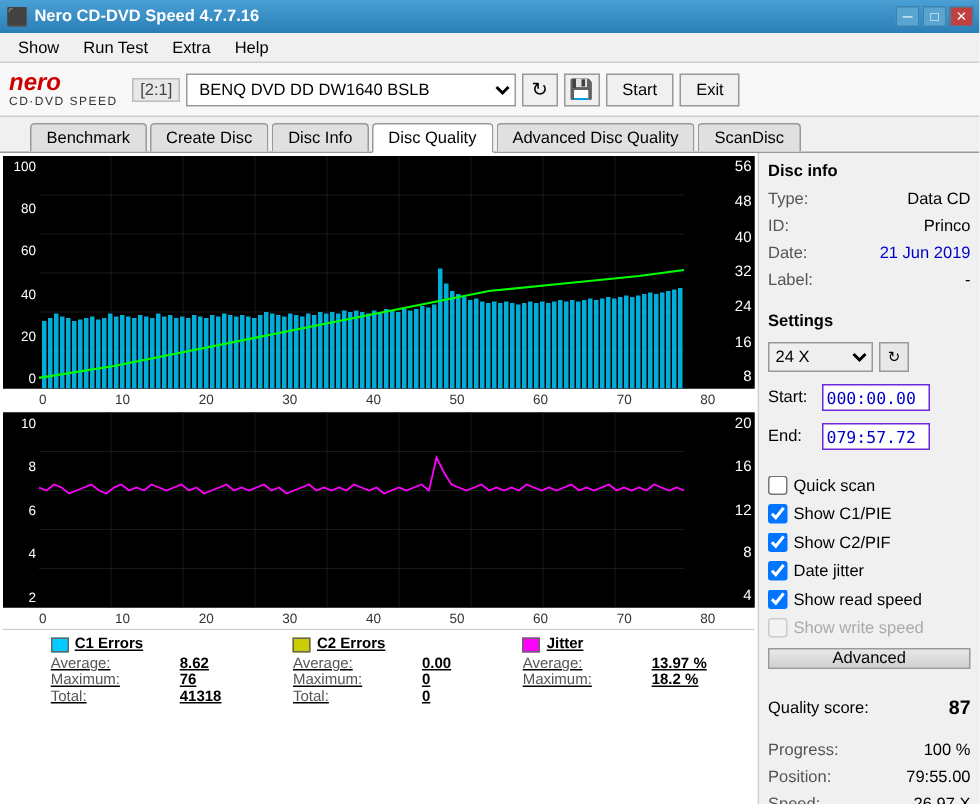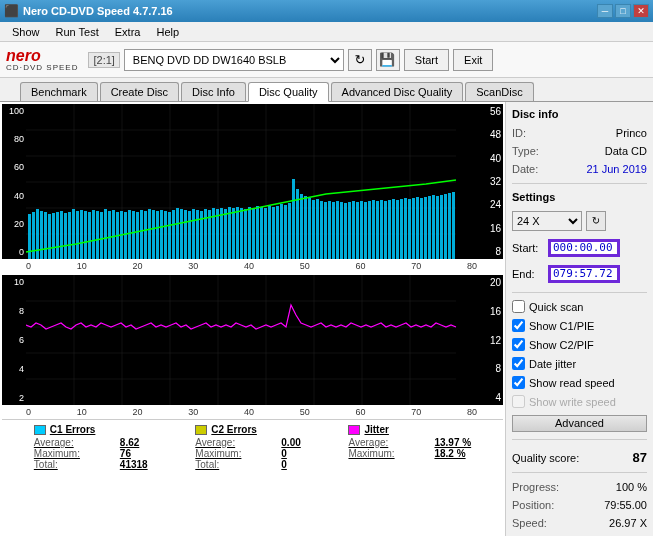--- a/index.html
+++ b/index.html
@@ -131,21 +131,21 @@
     .info-label { color: #555; }
     .info-value { color: #000; font-weight: 500; }
     .info-value.blue { color: #0000cc; }
     .divider { height: 1px; background: #ccc; margin: 3px 0; }
 
     .settings-row { display: flex; align-items: center; gap: 4px; margin: 2px 0; }
     .speed-select { width: 70px; height: 20px; border: 1px solid #999; font-size: 11px; }
     .settings-icon-btn { width: 20px; height: 20px; border: 1px solid #999; background: #e8e8e8; display: flex; align-items: center; justify-content: center; font-size: 10px; cursor: pointer; }
 
     .time-input {
-      width: 72px; height: 18px; border: 3px solid #6d28d9; background: white;
+      width: 72px; height: 18px; border: 1px solid #6d28d9; background: white;
       font-size: 11px; padding: 0 2px; color: #0000cc; font-family: monospace;
     }
 
     .checkbox-row { display: flex; align-items: center; gap: 4px; font-size: 11px; margin: 1px 0; }
     .checkbox-row input[type=checkbox] { margin: 0; }
 
     .advanced-btn {
       width: 100%; height: 22px; background: linear-gradient(to bottom, #e8e8e8, #d0d0d0);
       border: 1px solid #999; cursor: pointer; font-size: 11px; margin-top: 2px;
     }
@@ -520,30 +520,34 @@
           <span class="legend-value">18.2 %</span>
         </div>
       </div>
     </div>
   </div>
 
   <div class="right-panel">
 
     <div class="panel-section-title">Disc info</div>
     <div class="info-row">
+      <span class="info-label">Type:</span>
+      <span class="info-value">Data CD</span>
+    </div>
+    <div class="info-row">
       <span class="info-label">ID:</span>
       <span class="info-value">Princo</span>
-    </div>
-    <div class="info-row">
-      <span class="info-label">Type:</span>
-      <span class="info-value">Data CD</span>
     </div>
     <div class="info-row">
       <span class="info-label">Date:</span>
       <span class="info-value blue">21 Jun 2019</span>
+    </div>
+    <div class="info-row">
+      <span class="info-label">Label:</span>
+      <span class="info-value">-</span>
     </div>
 
     <div class="divider"></div>
 
     <div class="panel-section-title">Settings</div>
     <div class="settings-row">
       <select class="speed-select">
         <option>24 X</option>
       </select>
       <div class="settings-icon-btn">↻</div>

